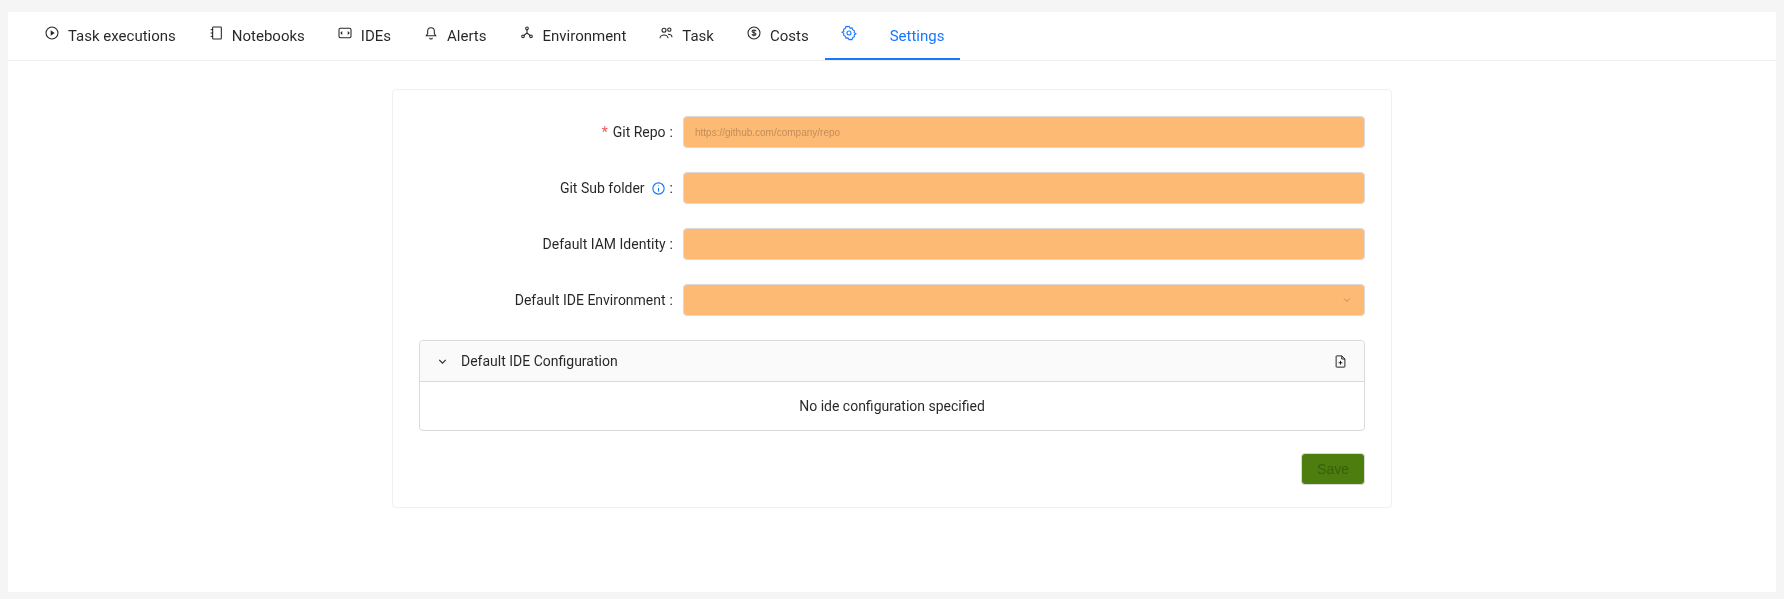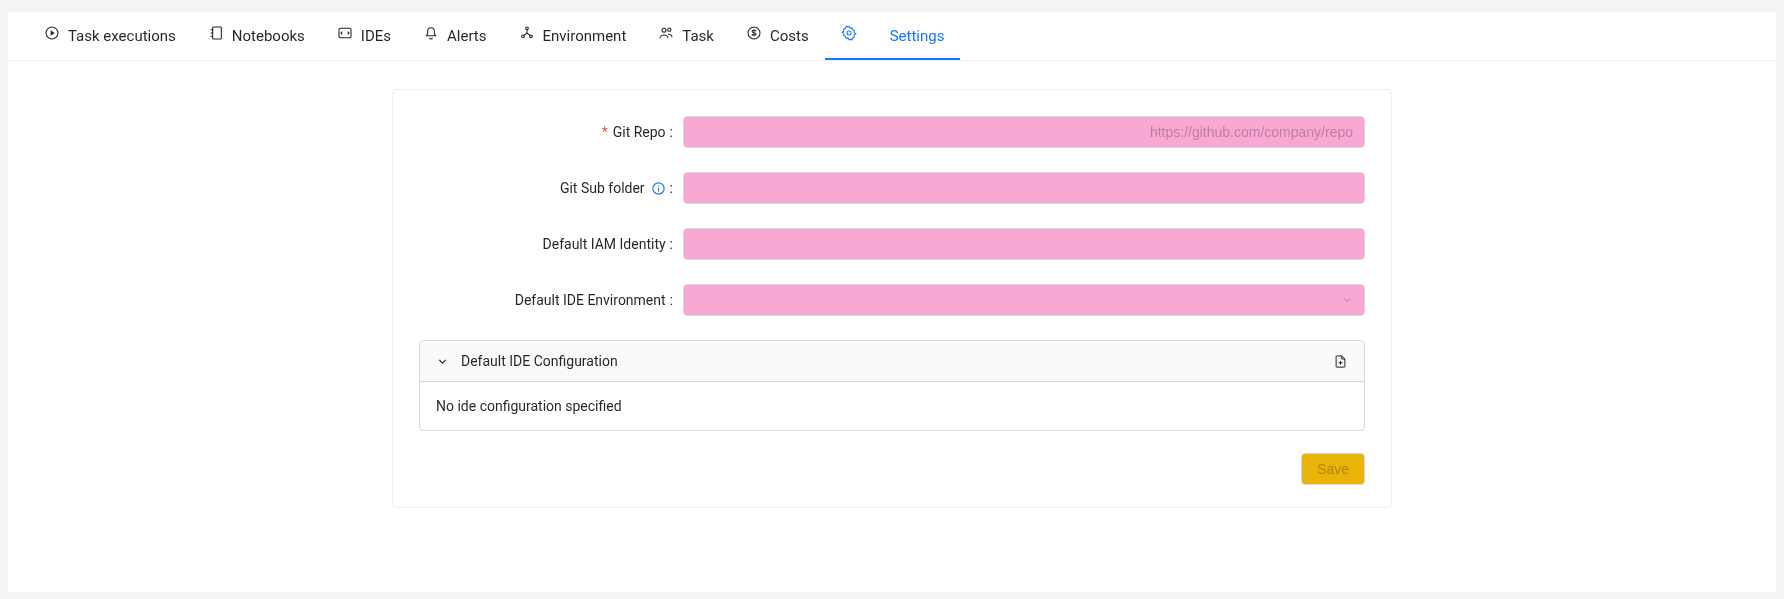--- a/index.html
+++ b/index.html
@@ -74,40 +74,40 @@
     }
     .info-icon svg { width: 15px; height: 15px; }
     .colon { margin-left: 2px; }
     .form-control { flex: 1; }
     .text-input, .select {
       width: 100%;
       height: 32px;
       border: 1px solid #d9d9d9;
       border-radius: 4px;
       padding: 4px 11px;
-      font-size: 14px;
-      color: rgba(0,0,0,0.85);
-      background: #f9a8d4;
+      font-size: 10px;
+      color: rgba(0,0,0,0.85);
+      background: #fdba74;
       outline: none;
-      text-align: right;
     }
     .text-input::placeholder { color: rgba(0,0,0,0.25); }
     .select {
       display: flex;
       align-items: center;
       justify-content: space-between;
       cursor: pointer;
     }
     .select-arrow { color: rgba(0,0,0,0.25); display:inline-flex; align-items:center; }
     .select-arrow svg { width: 12px; height: 12px; }
 
     .collapse {
       border: 1px solid #d9d9d9;
       border-radius: 4px;
       margin-top: 4px;
+      text-align: center;
     }
     .collapse-header {
       display: flex;
       align-items: center;
       justify-content: space-between;
       padding: 12px 16px;
       background: #fafafa;
       cursor: pointer;
       border-bottom: 1px solid #d9d9d9;
       border-radius: 4px 4px 0 0;
@@ -125,21 +125,21 @@
     .footer {
       display: flex;
       justify-content: flex-end;
       margin-top: 22px;
     }
     .btn {
       height: 32px;
       padding: 0 15px;
       border: 1px solid #d9d9d9;
       border-radius: 4px;
-      background: #eab308;
+      background: #4d7c0f;
       font-size: 14px;
       cursor: not-allowed;
       color: rgba(0,0,0,0.25);
     }
   </style>
 </head>
 <body>
 
 <div class="page">
 

